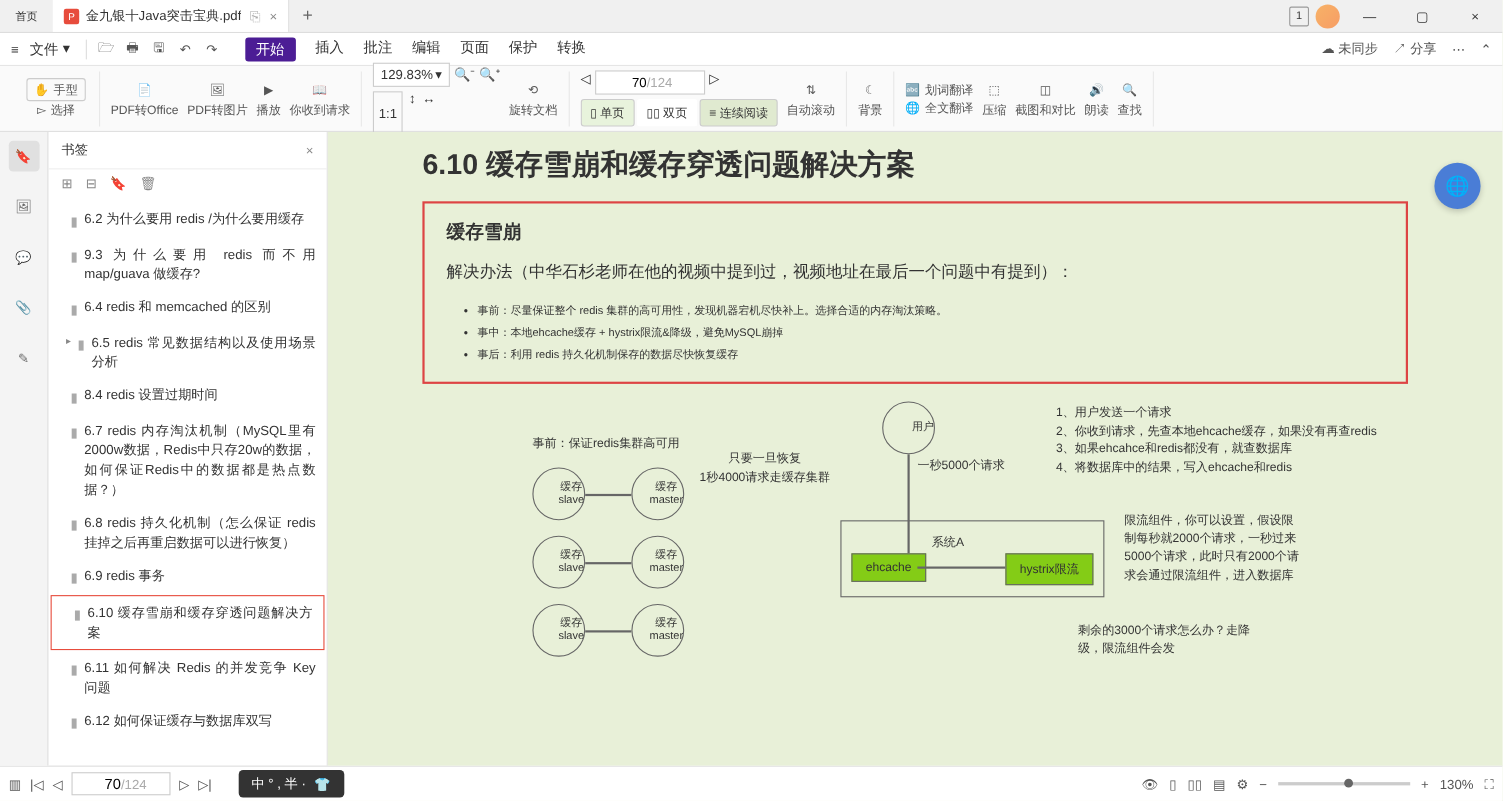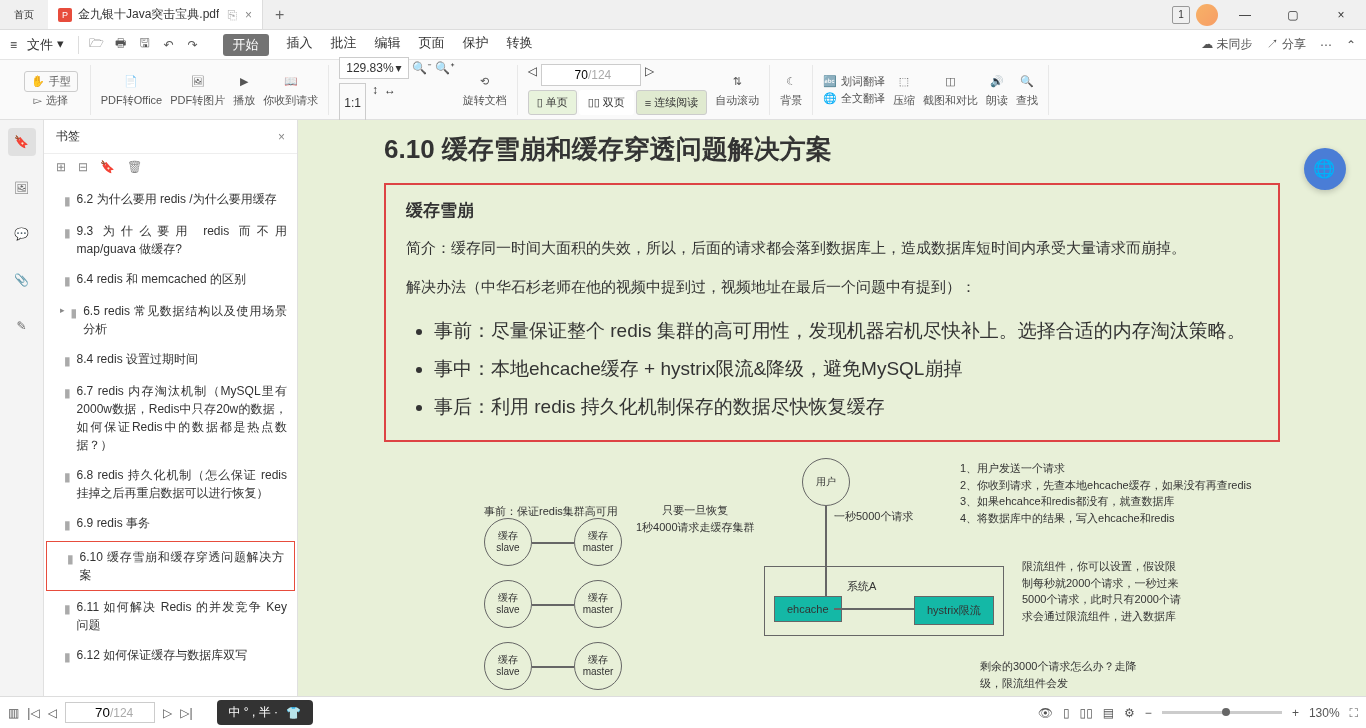--- a/index.html
+++ b/index.html
@@ -17,21 +17,21 @@
 .tb-icon { width: 18px; height: 18px; border: 1px solid #999; border-radius: 2px; display: flex; align-items: center; justify-content: center; font-size: 10px; }
 .avatar { width: 22px; height: 22px; border-radius: 50%; background: linear-gradient(135deg,#f7b267,#f79d65); }
 .win-btn { width: 42px; height: 28px; display: flex; align-items: center; justify-content: center; cursor: pointer; }
 
 .menubar { height: 30px; display: flex; align-items: center; border-bottom: 1px solid #e5e5e5; padding: 0 10px; gap: 4px; }
 .menu-file { display: flex; align-items: flex-start; gap: 4px; padding: 2px 6px; font-size: 13px; }
 .menu-divider { width: 1px; height: 18px; background: #ddd; margin: 0 4px; }
 .menu-icon { width: 20px; height: 20px; display: flex; align-items: center; justify-content: center; color: #555; cursor: pointer; }
 .menu-tabs { display: flex; gap: 18px; margin-left: 16px; font-size: 13px; }
 .menu-tab { cursor: pointer; }
-.menu-tab.active { color: #fff; background: #737373; padding: 2px 10px; border-radius: 3px; }
+.menu-tab.active { color: #fff; background: #4c1d95; padding: 2px 10px; border-radius: 3px; }
 .menu-right { margin-left: auto; display: flex; align-items: center; gap: 14px; font-size: 12px; color: #555; }
 
 .toolbar { height: 60px; display: flex; align-items: center; border-bottom: 1px solid #e0e0e0; padding: 0 12px; background: #fafafa; }
 .tool-group { display: flex; flex-direction: column; align-items: center; padding: 0 12px; border-right: 1px solid #e8e8e8; height: 50px; justify-content: center; gap: 1px; font-size: 11px; color: #666; }
 .tool-group-h { display: flex; align-items: center; padding: 0 10px; border-right: 1px solid #e8e8e8; height: 50px; gap: 8px; }
 .tool-btn { display: flex; flex-direction: column; align-items: center; gap: 2px; cursor: pointer; font-size: 11px; color: #555; }
 .tool-btn-row { display: flex; align-items: center; gap: 4px; font-size: 11px; color: #555; cursor: pointer; }
 .tool-icon { width: 20px; height: 20px; display: flex; align-items: center; justify-content: center; }
 .zoom-box { border: 1px solid #ccc; padding: 3px 6px; display: flex; align-items: center; gap: 2px; font-size: 12px; background: #fff; }
 .page-input { width: 40px; border: none; text-align: right; font-size: 12px; outline: none; }
@@ -54,26 +54,26 @@
 .bm-icon { color: #aaa; flex-shrink: 0; margin-top: 2px; }
 .bm-item.expandable::before { content: "▸"; position: relative; left: -4px; color: #888; font-size: 9px; margin-right: -4px; margin-top: 2px; }
 
 .content { flex: 1; background: #e8f0d8; overflow: auto; position: relative; }
 .page { margin: 0 36px; padding: 12px 50px 20px; background: #e8f0d8; }
 .section-title { font-size: 26px; font-weight: bold; margin-bottom: 16px; }
 .red-box { border: 2px solid #d44; padding: 14px 20px; background: #e8f0d8; }
 .red-box h3 { font-size: 17px; margin-bottom: 12px; }
 .red-box p { font-size: 15px; line-height: 1.8; margin-bottom: 12px; }
 .red-box ul { margin-left: 28px; }
-.red-box li { font-size: 19px; line-height: 2; }
+.red-box li { font-size: 10px; line-height: 2; }
 
 .diagram { margin-top: 46px; position: relative; height: 240px; font-size: 11px; }
 .d-label { position: absolute; }
-.d-circle { position: absolute; width: 48px; height: 48px; border: 1.5px solid #666; border-radius: 50%; display: flex; flex-direction: column; align-items: center; justify-content: center; font-size: 10px; line-height: 1.2; background: #e8f0d8; }
-.d-rect { position: absolute; border: 1.5px solid #666; padding: 6px 12px; font-size: 11px; background: #14b8a6; }
+.d-circle { position: absolute; width: 48px; height: 48px; border: 1.5px solid #666; border-radius: 50%; display: flex; flex-direction: column; align-items: flex-end; justify-content: center; font-size: 10px; line-height: 1.2; background: #e8f0d8; }
+.d-rect { position: absolute; border: 1.5px solid #666; padding: 6px 12px; font-size: 11px; background: #84cc16; }
 .d-text { position: absolute; font-size: 11px; line-height: 1.5; }
 .d-line { position: absolute; background: #666; }
 
 .float-right { position: absolute; right: 20px; top: 28px; width: 42px; height: 42px; background: #4a7dd6; border-radius: 50%; display: flex; align-items: center; justify-content: center; color: #fff; font-size: 18px; box-shadow: 0 2px 6px rgba(0,0,0,0.2); }
 
 .statusbar { height: 32px; display: flex; align-items: center; border-top: 1px solid #ddd; background: #fff; padding: 0 8px; font-size: 12px; color: #555; }
 .sb-group { display: flex; align-items: center; gap: 8px; }
 .sb-input { border: 1px solid #ccc; width: 90px; padding: 2px 4px; display: flex; align-items: center; }
 .sb-input input { border: none; width: 40px; text-align: right; outline: none; }
 .sb-center { background: #333; color: #fff; padding: 4px 12px; border-radius: 4px; display: flex; align-items: center; gap: 8px; margin-left: 24px; }
@@ -290,31 +290,30 @@
         </div>
       </div>
   </div>
 
   <div class="content">
     <div class="float-right">🌐</div>
     <div class="page">
       <div class="section-title">6.10 缓存雪崩和缓存穿透问题解决方案</div>
       <div class="red-box">
         <h3>缓存雪崩</h3>
-        <p>简介：缓存同一时间大面积的失效，所以，后面的请求都会落到数据库上，造成数据库短时间内承受大量请求而崩掉。</p>
         <p>解决办法（中华石杉老师在他的视频中提到过，视频地址在最后一个问题中有提到）：</p>
         <ul>
           <li>事前：尽量保证整个 redis 集群的高可用性，发现机器宕机尽快补上。选择合适的内存淘汰策略。</li>
           <li>事中：本地ehcache缓存 + hystrix限流&amp;降级，避免MySQL崩掉</li>
           <li>事后：利用 redis 持久化机制保存的数据尽快恢复缓存</li>
         </ul>
       </div>
 
       <div class="diagram">
-        <div class="d-label" style="left:100px;top:0;margin-top:16px;">事前：保证redis集群高可用</div>
+        <div class="d-label" style="left:100px;top:0;">事前：保证redis集群高可用</div>
         <div class="d-circle" style="left:100px;top:30px;">
             <span style="white-space:pre;text-align:center">缓存
 slave</span>
           </div>
         <div class="d-circle" style="left:190px;top:30px;">
             <span style="white-space:pre;text-align:center">缓存
 master</span>
           </div>
         <div class="d-circle" style="left:100px;top:92px;">
             <span style="white-space:pre;text-align:center">缓存

